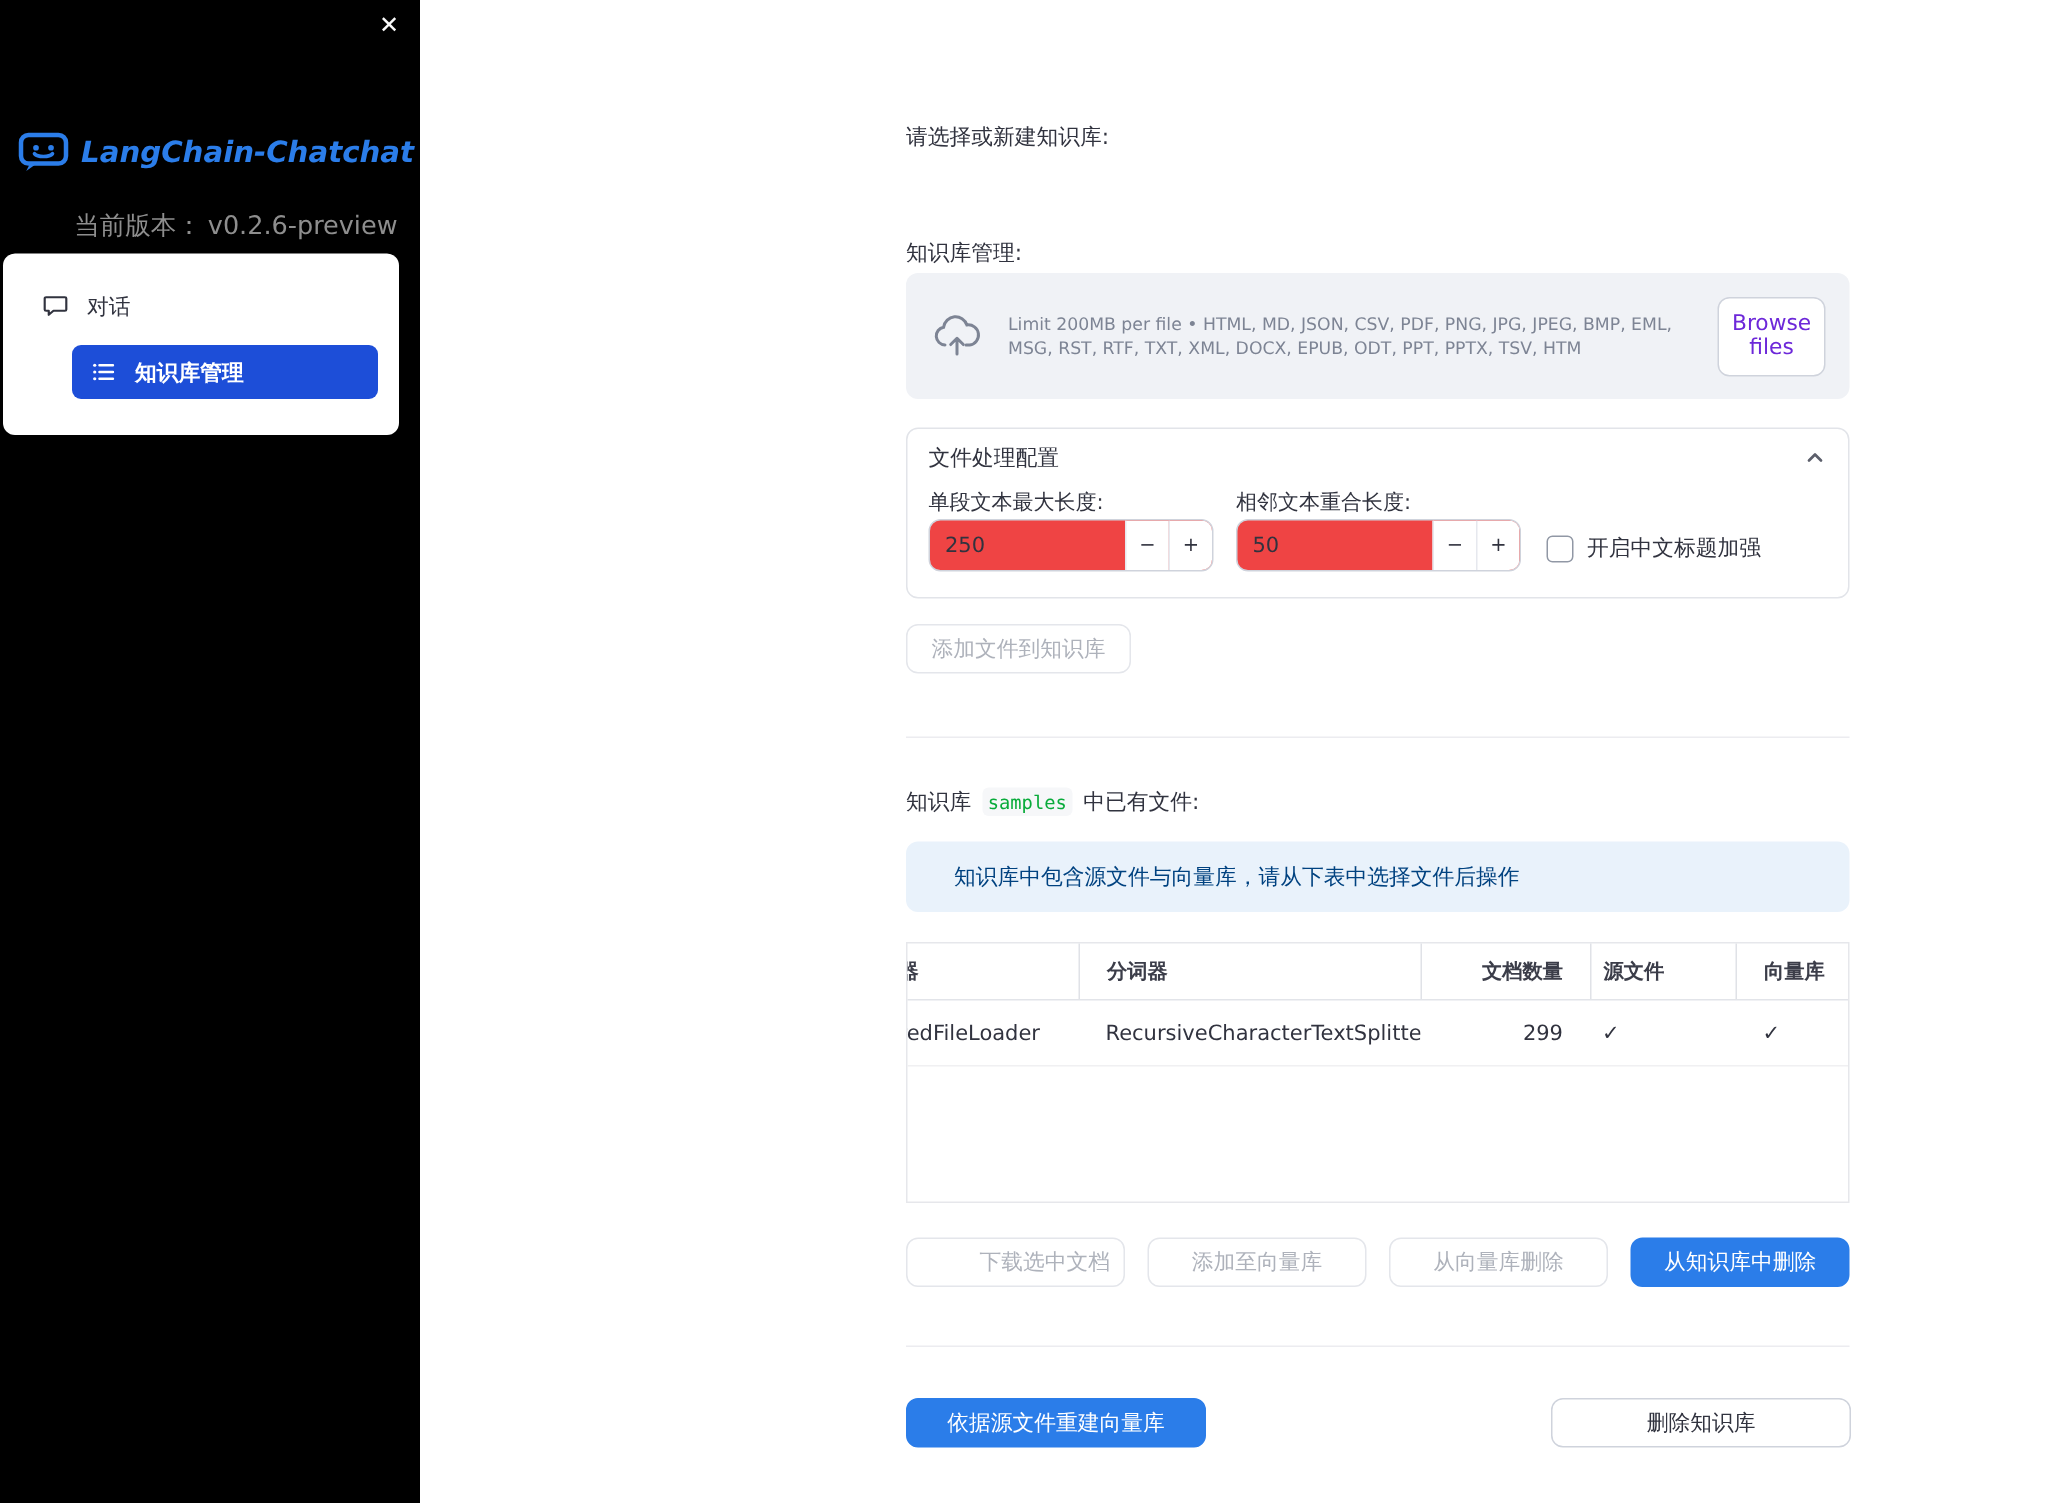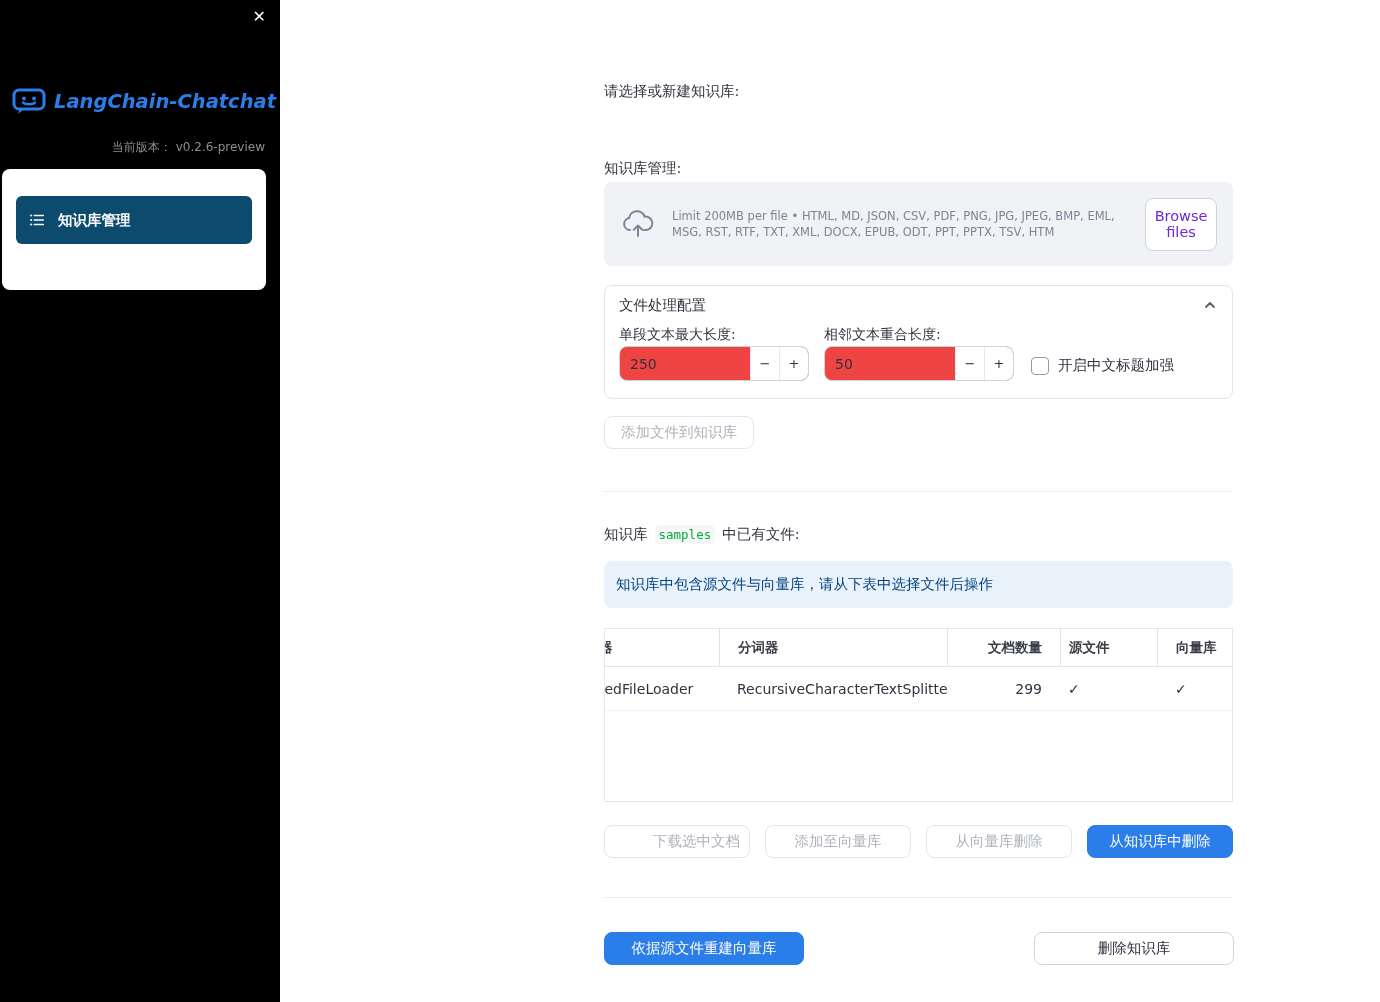--- a/index.html
+++ b/index.html
@@ -5,25 +5,25 @@
   * { margin:0; padding:0; box-sizing:border-box; }
   html,body { background:#ffffff; }
   body { font-family:"DejaVu Sans","Liberation Sans",sans-serif; color:#31333f; }
   .app { position:relative; width:1380px; height:1002px; background:#fff; overflow:hidden; }
 
   
   .sidebar { position:absolute; left:0; top:0; width:280px; height:1002px; background:#000; }
   .sb-close { position:absolute; top:8px; right:14px; color:#fafafa; font-size:16px; line-height:18px; cursor:pointer; }
   .logo-row { position:absolute; top:88px; left:12px; display:flex; align-items:center; gap:8px; }
   .logo-text { color:#2b7de9; font-size:19.5px; font-weight:700; font-style:italic; white-space:nowrap; }
-  .version { position:absolute; top:139px; right:15px; color:#8e8e8e; font-size:12px; }
+  .version { position:absolute; top:139px; right:15px; color:#8e8e8e; font-size:17px; }
   .version .vlabel { margin-right:4px; }
   .menu-card { position:absolute; top:169px; left:2px; width:264px; height:121px; background:#fff; border-radius:8px; padding:18px 14px 16px 14px; }
   .menu-item { height:34px; display:flex; align-items:center; gap:12px; padding:0 12px; border-radius:6px; font-size:14.5px; color:#31333f; cursor:pointer; }
-  .menu-item.active { height:48px; margin-top:9px; background:#0c4a6e; color:#fff; font-weight:700; }
+  .menu-item.active { height:36px; margin-top:9px; background:#1d4ed8; color:#fff; font-weight:700;margin-left:32px; }
 
   
   .main { position:absolute; left:604px; top:0; width:630px; height:1002px; }
   .flabel { position:absolute; left:0; font-size:14.5px; color:#31333f; }
 
   .selectbox { position:absolute; left:0; top:105px; width:629px; height:36px; background:#fff;
     border:1px solid #cfd3dc; border-radius:8px; display:flex; align-items:center; padding:0 12px; cursor:pointer; }
   .selectbox .value { font-size:14.5px; color:#31333f; flex:1; }
 
   .dropzone { position:absolute; left:0; top:182px; width:629px; height:84px; background:#f0f2f6; border-radius:8px;
@@ -53,21 +53,21 @@
   .btn.secondary { background:#fff; border:1px solid #cfd3dc; color:#31333f; }
 
   .add-btn { position:absolute; left:0; top:416px; height:33px; padding:0 16px; width:auto; display:inline-flex;font-family:Liberation Mono, monospace; }
 
   .divider { position:absolute; left:0; width:629px; height:1px; background:#ececf0; }
 
   .files-line { position:absolute; left:0; top:525px; font-size:14.5px; color:#31333f; display:flex; align-items:center; gap:7px; }
   .code { font-family:"DejaVu Sans Mono","Liberation Mono",monospace; font-size:12.5px; color:#09ab3b; background:#f6f7f9; padding:2px 4px; border-radius:4px; }
 
   .info-box { position:absolute; left:0; top:561px; width:629px; height:47px; background:#e9f2fb; border-radius:8px;
-    display:flex; align-items:center; padding:0 12px; color:#004280; font-size:14.5px; }
+    display:flex; align-items:center; padding:0 32px; color:#004280; font-size:14.5px; }
 
   .table { position:absolute; left:0; top:628px; width:629px; height:174px; border:1px solid #e6e7eb; background:#fff; }
   .trow { display:flex; }
   .trow.head { height:38px; border-bottom:1px solid #e2e4e9; }
   .trow.body { height:44px; border-bottom:1px solid #f0f0f2; }
   .tc { display:flex; align-items:center; overflow:hidden; white-space:nowrap; }
   .tc0 { width:114px; }
   .tc1 { width:228px; padding-left:18px; }
   .tc2 { width:113px; justify-content:flex-end; padding-right:18px; }
   .tc3 { width:97px; padding-left:8px; }
@@ -104,20 +104,28 @@
         </svg>
       </span>
       <span class="logo-text">LangChain-Chatchat</span>
     </div>
 
     <div class="version">
       <span class="vlabel">当前版本：</span><span>v0.2.6-preview</span>
     </div>
 
     <div class="menu-card">
+      <div class="menu-item">
+        <span>
+          <svg width="18" height="18" viewBox="0 0 20 20">
+            <path d="M3 3.5h14a1 1 0 0 1 1 1v8a1 1 0 0 1-1 1H8.5L5 16.5v-3H3a1 1 0 0 1-1-1v-8a1 1 0 0 1 1-1z" fill="none" stroke="#31333f" stroke-width="1.6" stroke-linejoin="round"></path>
+          </svg>
+        </span>
+        <span>对话</span>
+      </div>
       <div class="menu-item active">
         <span>
           <svg width="18" height="18" viewBox="0 0 20 20">
             <circle cx="3.5" cy="5" r="1.2" fill="#fff"></circle>
             <circle cx="3.5" cy="10" r="1.2" fill="#fff"></circle>
             <circle cx="3.5" cy="15" r="1.2" fill="#fff"></circle>
             <path d="M7 5h10M7 10h10M7 15h10" stroke="#fff" stroke-width="1.8" stroke-linecap="round"></path>
           </svg>
         </span>
         <span>知识库管理</span>

